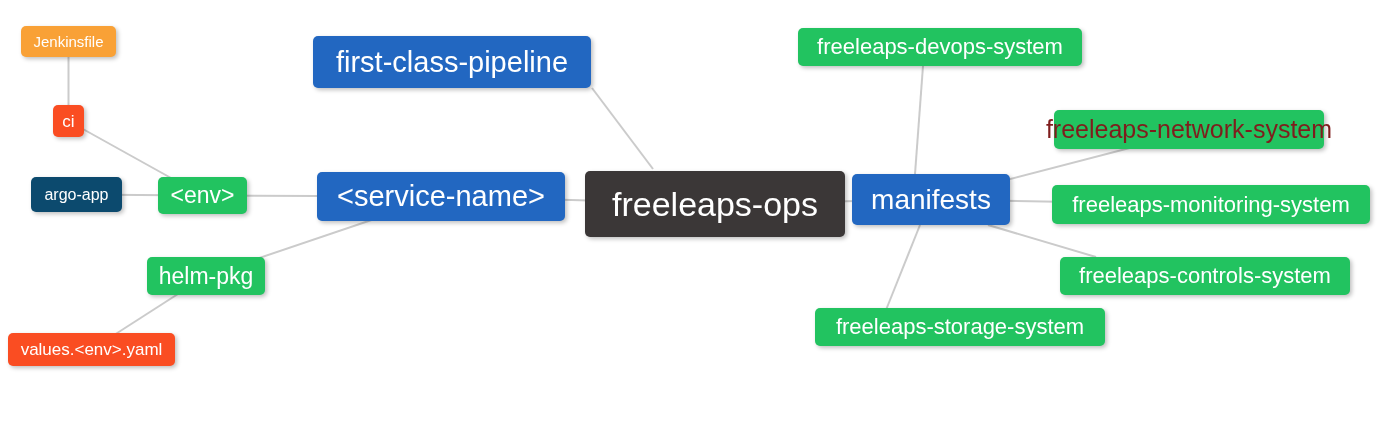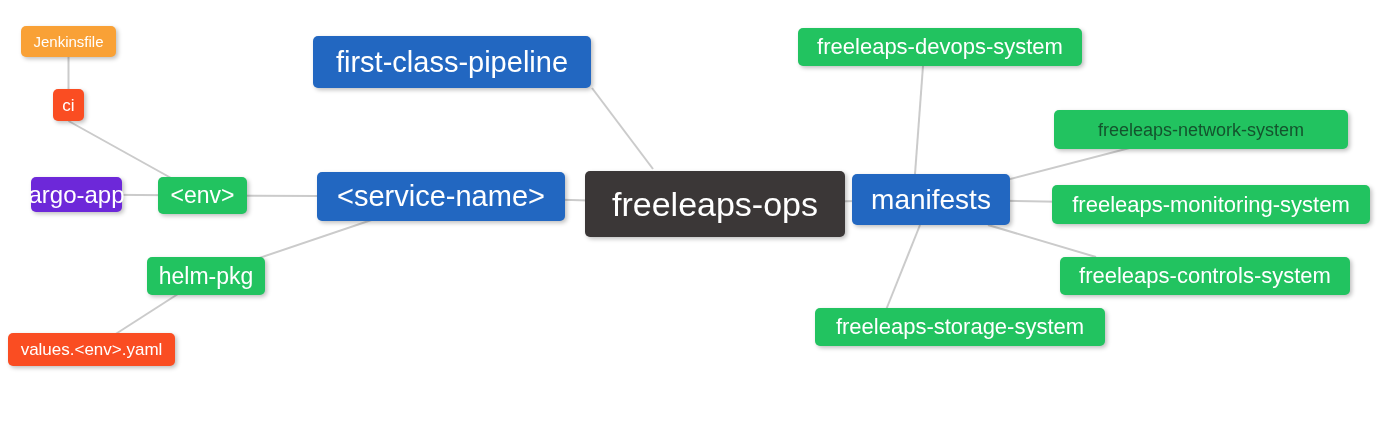--- a/index.html
+++ b/index.html
@@ -82,38 +82,38 @@
   </div>
       <div class="node" style="left: 158px; top: 177px; width: 89px; height: 37px; background: rgb(34, 195, 96); color: rgb(255, 255, 255); font-size: 23px;">
     <span>&lt;env&gt;</span>
   </div>
       <div class="node" style="left: 798px; top: 28px; width: 284px; height: 38px; background: rgb(34, 195, 96); color: rgb(255, 255, 255); font-size: 22px;">
     <span>freeleaps-devops-system</span>
   </div>
       <div class="node" style="left: 147px; top: 257px; width: 118px; height: 38px; background: rgb(34, 195, 96); color: rgb(255, 255, 255); font-size: 23px;">
     <span>helm-pkg</span>
   </div>
-      <div class="node" style="left: 1054px; top: 110px; width: 294px; height: 39px; background: rgb(34, 195, 96); color: #14532d; font-size: 18px;">
+      <div class="node" style="left: 1054px; top: 110px; width: 270px; height: 39px; background: rgb(34, 195, 96); color: #7f1d1d; font-size: 25px;">
     <span>freeleaps-network-system</span>
   </div>
       <div class="node" style="left: 1052px; top: 185px; width: 318px; height: 39px; background: rgb(34, 195, 96); color: rgb(255, 255, 255); font-size: 22px;">
     <span>freeleaps-monitoring-system</span>
   </div>
       <div class="node" style="left: 1060px; top: 257px; width: 290px; height: 38px; background: rgb(34, 195, 96); color: rgb(255, 255, 255); font-size: 22px;">
     <span>freeleaps-controls-system</span>
   </div>
       <div class="node" style="left: 815px; top: 308px; width: 290px; height: 38px; background: rgb(34, 195, 96); color: rgb(255, 255, 255); font-size: 22px;">
     <span>freeleaps-storage-system</span>
   </div>
       <div class="node" style="left: 21px; top: 26px; width: 95px; height: 31px; background: rgb(249, 161, 54); color: rgb(255, 255, 255); font-size: 15px;">
     <span>Jenkinsfile</span>
   </div>
-      <div class="node" style="left: 53px; top: 89px; width: 31px; height: 32px; background: rgb(250, 77, 34); color: rgb(255, 255, 255); font-size: 17px;">
+      <div class="node" style="left: 53px; top: 105px; width: 31px; height: 32px; background: rgb(250, 77, 34); color: rgb(255, 255, 255); font-size: 17px;">
     <span>ci</span>
   </div>
-      <div class="node" style="left: 31px; top: 177px; width: 91px; height: 35px; background: #6d28d9; color: rgb(255, 255, 255); font-size: 24px;">
+      <div class="node" style="left: 31px; top: 177px; width: 91px; height: 35px; background: #0c4a6e; color: rgb(255, 255, 255); font-size: 16px;">
     <span>argo-app</span>
   </div>
       <div class="node" style="left: 8px; top: 333px; width: 167px; height: 33px; background: rgb(250, 77, 34); color: rgb(255, 255, 255); font-size: 17px;">
     <span>values.&lt;env&gt;.yaml</span>
   </div>
     </div>
 </div>
 
 </body></html>

